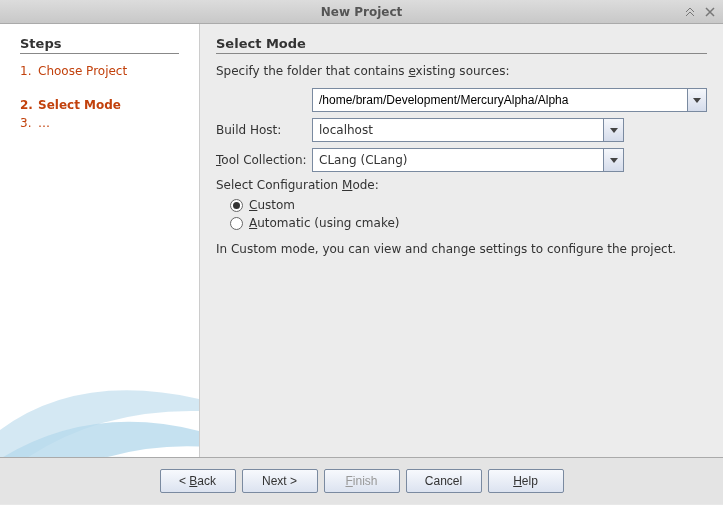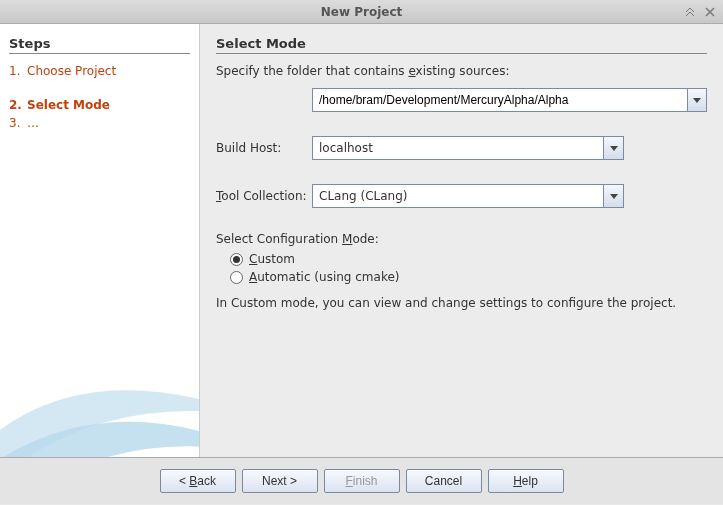--- a/index.html
+++ b/index.html
@@ -37,21 +37,21 @@
   .body {
     display: flex;
     height: 434px;
     border-bottom: 1px solid #aaa;
     background: #ececec;
   }
   .steps-panel {
     width: 200px;
     background: #fff;
     border-right: 1px solid #ccc;
-    padding: 12px 9px;
+    padding: 12px 20px;
     position: relative;
     overflow: hidden;
   }
   .steps-panel h3 {
     font-size: 13px;
     font-weight: bold;
     margin-bottom: 2px;
   }
   .steps-panel .underline {
     border-bottom: 1px solid #888;
@@ -79,21 +79,21 @@
     font-weight: bold;
     margin-bottom: 2px;
   }
   .main-panel .underline {
     border-bottom: 1px solid #888;
     margin-bottom: 10px;
   }
   .form-row {
     display: flex;
     align-items: center;
-    margin-bottom: 24px;
+    margin-bottom: 6px;
     gap: 6px;
   }
   .form-row label { white-space: nowrap; }
   .label-col { width: 90px; }
   .combo {
     display: flex;
     align-items: center;
     border: 1px solid #7a8aa0;
     background: #ffffff;
     height: 24px;

